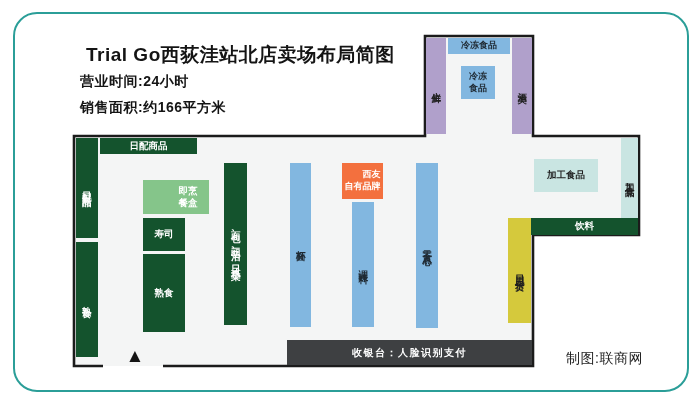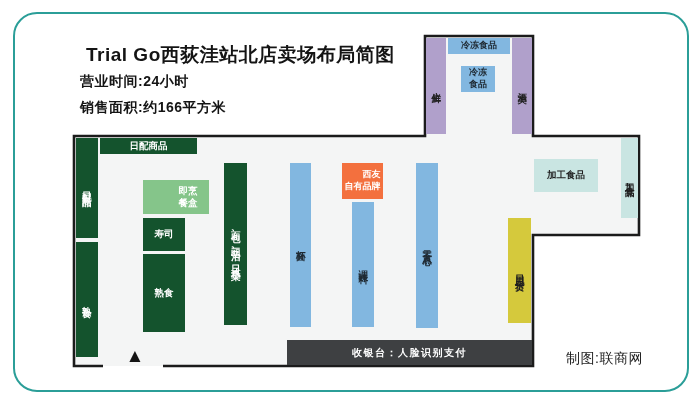--- a/index.html
+++ b/index.html
@@ -57,41 +57,42 @@
   <div class="sub hours">营业时间:24小时</div>
   <div class="sub area">销售面积:约166平方米</div>
 
   <svg class="outline" width="700" height="405" viewBox="0 0 700 405">
     <path class="floor" d="M103,366 L74,366 L74,136 L425,136 L425,36 L533,36 L533,136 L639,136 L639,235 L533,235 L533,366 L163,366 Z"></path>
     <path class="walls" d="M103,366 L74,366 L74,136 L425,136 L425,36 L533,36 L533,136 L639,136 L639,235 L533,235 L533,366 L163,366"></path>
   </svg>
 
   <div class="blk purple v" style="left:426px;top:37.5px;width:20px;height:96px">生鲜</div>
   <div class="blk lblue" style="left:448px;top:37.5px;width:62px;height:16px;font-size:9px">冷冻食品</div>
-  <div class="blk lblue" style="left:461px;top:66px;width:34px;height:26px;font-size:9px">冷冻
+  <div class="blk lblue" style="left:461px;top:66px;width:34px;height:33px;font-size:9px">冷冻
 食品</div>
   <div class="blk purple v" style="left:512px;top:37.5px;width:20px;height:96px">酒类</div>
 
   <div class="blk dblue" style="left:100px;top:138px;width:97px;height:16px">日配商品</div>
   <div class="blk dblue v" style="left:75.5px;top:137.5px;width:22px;height:100px">日配商品</div>
   <div class="blk dblue v" style="left:75.5px;top:242px;width:22px;height:115px">熟食</div>
 
   <div class="blk green" style="left:143px;top:180px;width:42px;height:34px">即烹
 餐盒</div>
   <div class="blk dblue" style="left:143px;top:217.5px;width:42px;height:33px">寿司</div>
   <div class="blk dblue" style="left:143px;top:254px;width:42px;height:78px">熟食</div>
   <div class="blk dblue v" style="left:224px;top:163px;width:23px;height:162px">面包、三明治、日式小菜</div>
   <div class="blk lblue v" style="left:290px;top:163px;width:21px;height:164px">杯面</div>
   <div class="blk orange" style="left:342px;top:163px;width:41px;height:36px">西友
 自有品牌</div>
   <div class="blk lblue v" style="left:352px;top:202px;width:22px;height:125px">调味料</div>
   <div class="blk lblue v" style="left:416px;top:163px;width:22px;height:165px">零食点心</div>
 
   <div class="blk teal" style="left:534px;top:159px;width:64px;height:33px">加工食品</div>
   <div class="blk teal v" style="left:621px;top:137.5px;width:17px;height:80px">加工食品</div>
+  <div class="blk dblue" style="left:531px;top:218px;width:107px;height:17px">饮料</div>
   <div class="blk yellow v" style="left:508px;top:218px;width:23px;height:105px">日用杂货</div>
 
   <div class="blk gray" style="left:287px;top:340px;width:245px;height:25px">收银台：人脸识别支付</div>
 
   <div class="entrance">▲</div>
 
   <div class="credit">制图:联商网</div>
 
 </div>
 

